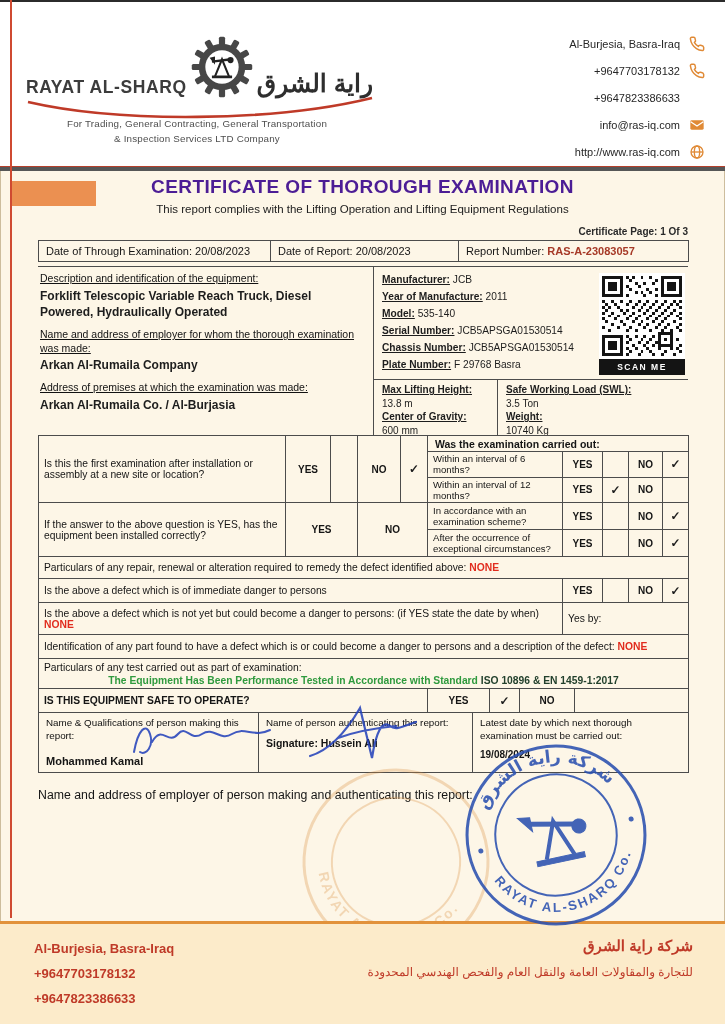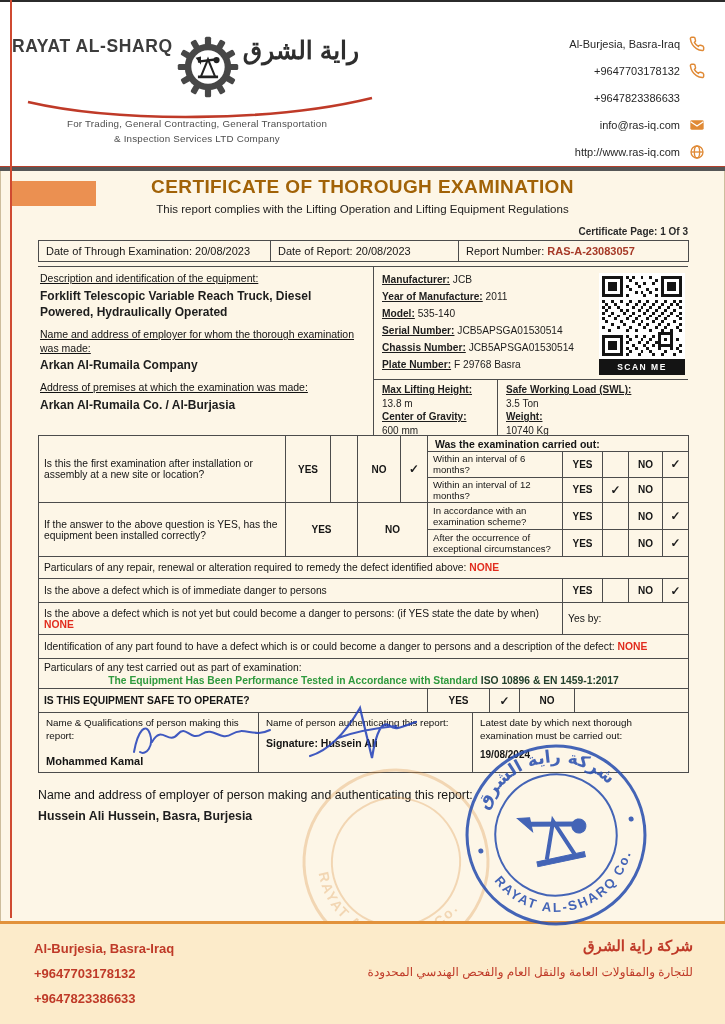--- a/index.html
+++ b/index.html
@@ -8,35 +8,35 @@
     position:relative; width:725px; height:1024px; margin:0 auto;
     background:#fdf6e7; overflow:hidden; color:#1d1d1d;
     font-family:"Liberation Sans", sans-serif;
     box-shadow: inset 0 0 0 1px #cdbd9d;
   }
   .top-edge { position:absolute; top:0; left:0; right:0; height:2px; background:#2b2b2b; z-index:7; }
   .left-line { position:absolute; left:10px; top:0; width:2px; height:918px; background:#cf4a31; z-index:7; }
 
   
   .header { position:absolute; top:2px; left:0; right:0; height:164px; background:#ffffff; }
-  .logo-row { position:absolute; top:34px; left:12px; width:352px; display:flex; align-items:flex-start; gap:4px; }
+  .logo-row { position:absolute; top:34px; left:26px; width:352px; display:flex; align-items:flex-end; gap:4px; }
   .name-en { font-size:17.5px; font-weight:bold; color:#3c3c3c; letter-spacing:.6px; white-space:nowrap; }
   .name-ar { font-size:25px; font-weight:bold; color:#2e2e2e; direction:rtl; white-space:nowrap; }
   .gear { width:62px; height:62px; flex:0 0 auto; }
   .swoosh { position:absolute; top:94px; left:24px; }
   .tagline { position:absolute; top:114px; left:12px; width:370px; text-align:center; font-size:9.8px; color:#4e4e4e; line-height:1.55; letter-spacing:.2px; }
   .contacts { position:absolute; top:28px; right:20px; width:235px; }
   .contact-row { display:flex; justify-content:flex-end; align-items:center; gap:9px; height:27px; font-size:11px; color:#262626; }
   .contact-row .ic { width:16px; height:16px; flex:0 0 auto; }
   .ic.blank { visibility:hidden; }
   .divider { position:absolute; top:166px; left:0; right:0; height:5px; background:#565656; border-top:1.6px solid #b5402c; }
 
   
   .title-block { position:absolute; top:181px; left:12px; width:84px; height:25px; background:#eb9051; }
-  .doc-title { position:absolute; top:176px; left:0; right:0; text-align:center; font-size:19px; font-weight:bold; color:#a16207; letter-spacing:.4px; }
+  .doc-title { position:absolute; top:176px; left:0; right:0; text-align:center; font-size:19px; font-weight:bold; color:#4c1d95; letter-spacing:.4px; }
   .doc-subtitle { position:absolute; top:203px; left:0; right:0; text-align:center; font-size:11.5px; color:#212121; }
   .page-label { position:absolute; top:226px; right:37px; font-size:10px; font-weight:bold; color:#2a2a2a; }
 
   
   table { border-collapse:collapse; table-layout:fixed; width:100%; }
   td { color:#151515; }
 
   .dates { position:absolute; top:240px; left:38px; width:650px; }
   .dates td { border:1px solid #4c4c4c; height:21px; font-size:11px; padding:2px 7px; white-space:nowrap; overflow:hidden; }
   .red-bold { color:#a63927; font-weight:bold; }
@@ -400,21 +400,20 @@
 
   <svg class="sig-overlay" style="left:128px; top:712px;" width="152" height="54" viewBox="0 0 152 54">
     <path d="M6 40 C10 18 18 10 22 22 C26 34 18 44 12 40 M24 30 C34 12 40 34 50 22 C58 12 62 30 74 22 C86 14 92 30 104 22 C116 14 126 26 142 18" stroke="#1e3db8" stroke-width="2" fill="none" stroke-linecap="round" opacity="0.85"></path>
   </svg>
   <svg class="sig-overlay" style="left:302px; top:698px;" width="168" height="72" viewBox="0 0 168 72">
     <path d="M8 58 C28 52 44 34 58 10 L70 60 C74 34 80 22 88 28 C94 33 102 28 114 24 M36 40 C52 34 74 30 94 28" stroke="#1e3db8" stroke-width="2.2" fill="none" stroke-linecap="round" opacity="0.85"></path>
   </svg>
 
   <section class="employer">
     <div class="lbl">Name and address of employer of person making and authenticating this report:</div>
-    <div class="val">Hussein Ali Hussein, Basra, Burjesia</div>
   </section>
 
   <svg class="stamp-orange" viewBox="0 0 192 192">
     <circle cx="96" cy="96" r="92" fill="none" stroke="#d98f3f" stroke-width="3"></circle>
     <circle cx="96" cy="96" r="64" fill="none" stroke="#d98f3f" stroke-width="2"></circle>
     <defs>
         <path id="oArc" d="M 96 96 m -78 0 a 78 78 0 0 0 156 0"></path>
       </defs>
     <text fill="#d98f3f" font-size="14" font-weight="bold" letter-spacing="2" font-family="Liberation Sans, sans-serif"><textPath href="#oArc" startOffset="50%" text-anchor="middle">RAYAT AL-SHARQ Co.</textPath></text>
   </svg>

